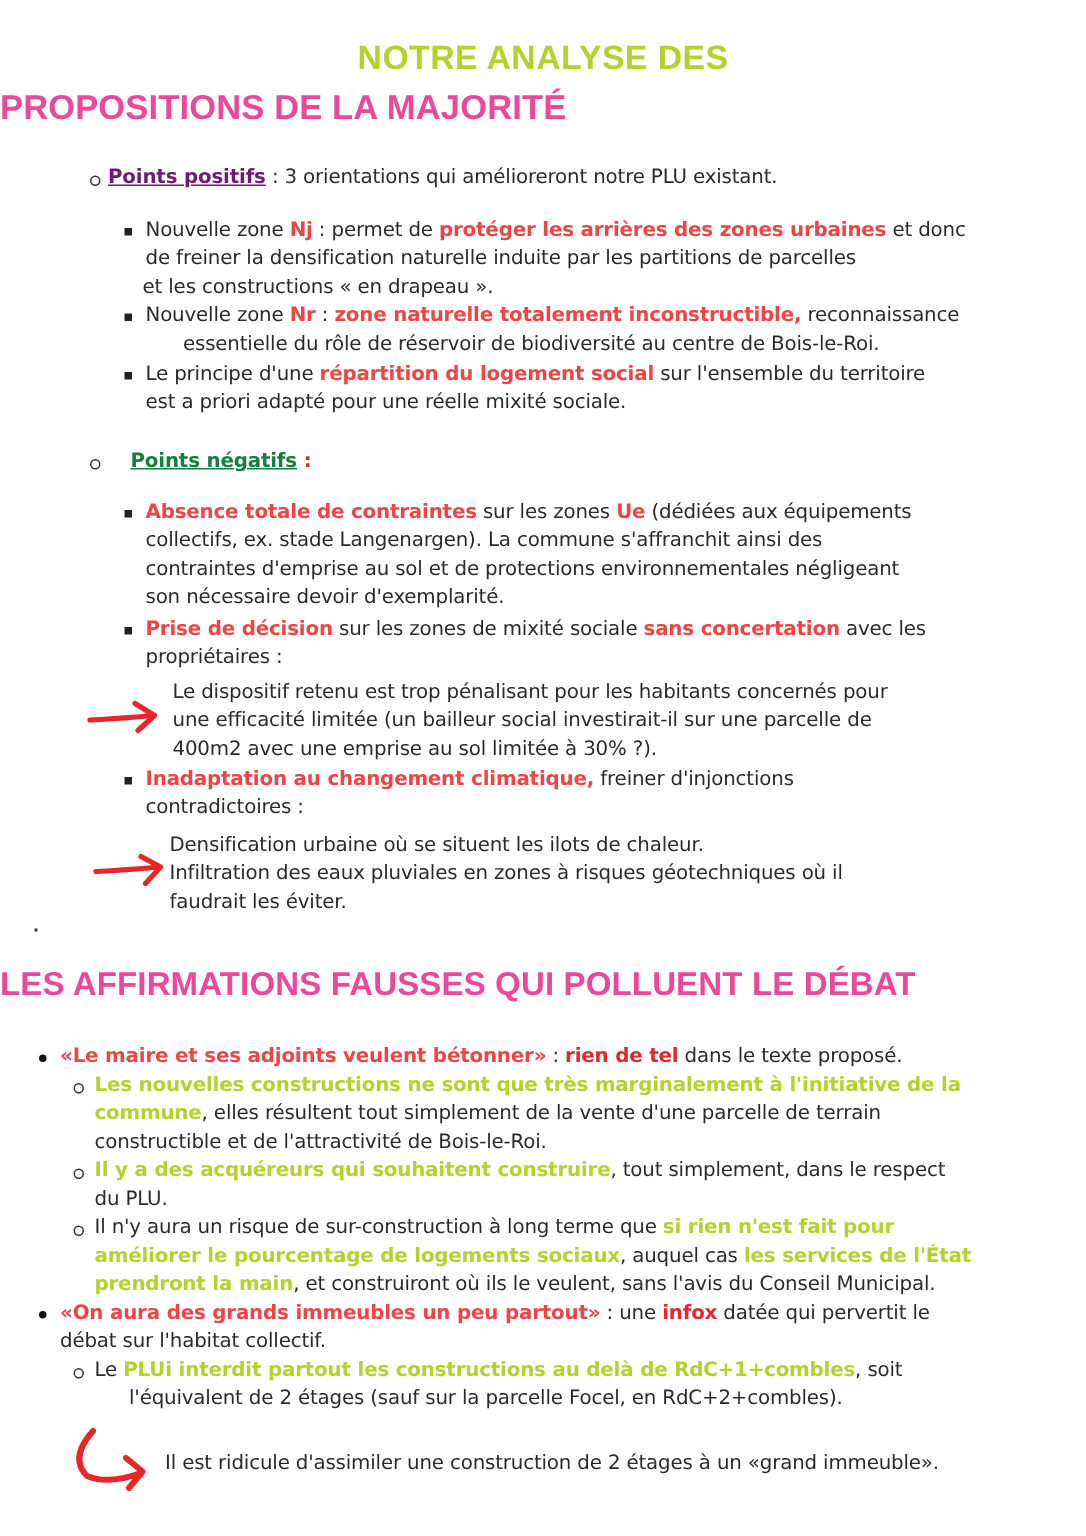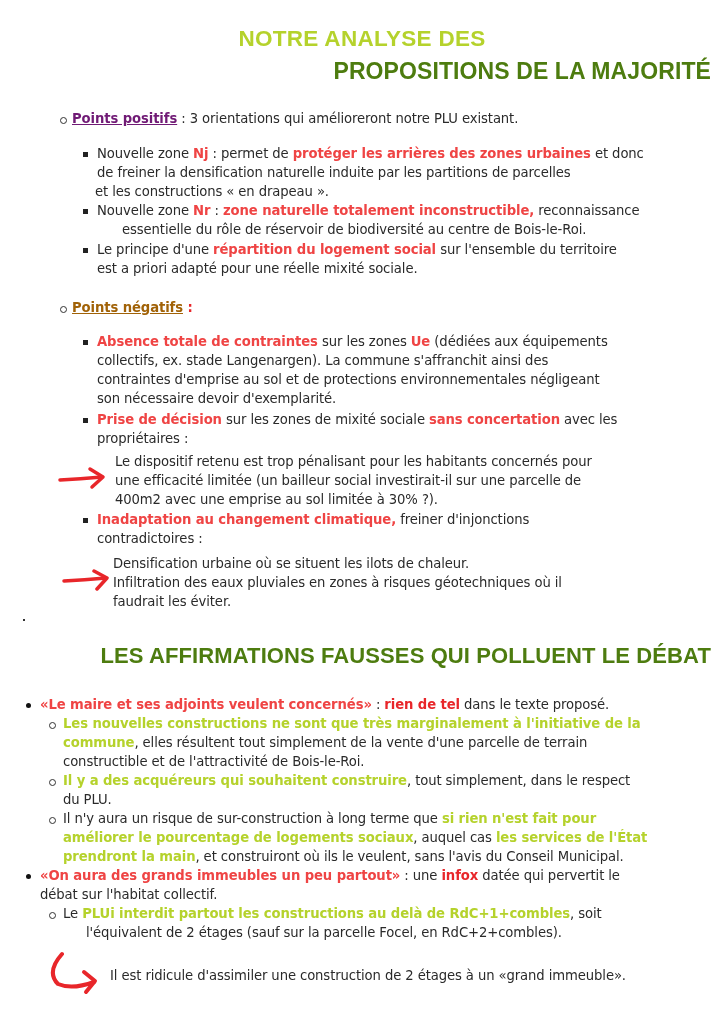--- a/index.html
+++ b/index.html
@@ -1,29 +1,29 @@
 <!DOCTYPE html>
 <html><head>
 <meta charset="utf-8">
 <style>
   html, body { margin:0; padding:0; background:#ffffff; }
   body { width:724px; height:1024px; position:relative; overflow:hidden;
          font-family:"DejaVu Sans", sans-serif; color:#2a2a2a; }
   .title1 { position:absolute; left:0; width:724px; text-align:center;
             font-family:"Liberation Sans", sans-serif; font-weight:bold;
             color:#b5d22c; font-size:22.5px; letter-spacing:0.3px; }
-  .title2 { position:absolute; left:0; width:711px; text-align:right;
+  .title2 { position:absolute; left:0; width:711px; text-align:left;
             font-family:"Liberation Sans", sans-serif; font-weight:bold;
-            color:#4d7c0f; font-size:23px; letter-spacing:0.1px; }
+            color:#ec4899; font-size:23px; letter-spacing:0.1px; }
   .line { position:absolute; font-size:13.2px; line-height:19px; white-space:nowrap; letter-spacing:-0.1px; }
   .b { font-weight:bold; color:#ef4444; }
   .g { font-weight:bold; color:#b5d22c; }
   .r { font-weight:bold; color:#e8262a; }
   .gu { font-weight:bold; color:#701a75; text-decoration:underline; }
-  .ru { font-weight:bold; color:#a16207; text-decoration:underline; }
+  .ru { font-weight:bold; color:#15803d; text-decoration:underline;margin-left:15px; }
   .circ { position:absolute; width:5px; height:5px; border:1.2px solid #333; border-radius:50%; }
   .sq { position:absolute; width:5px; height:5px; background:#222; }
   .dot { position:absolute; width:5px; height:5px; background:#111; border-radius:50%; }
   .arrow { position:absolute; }
   .stray { position:absolute; left:23px; top:619px; width:2px; height:2px; background:#333; }
 </style>
 </head>
 <body>
 
 <div class="title1" style="top:26px;">NOTRE ANALYSE DES</div>
@@ -91,21 +91,21 @@
   <path d="M2 12 Q22 11 44 9" stroke="#e8262a" stroke-width="3.5" fill="none" stroke-linecap="round"></path>
   <path d="M32 2 L45 9 L35 20" stroke="#e8262a" stroke-width="3.5" fill="none" stroke-linecap="round" stroke-linejoin="round"></path>
 </svg>
 
 <div class="stray"></div>
 
 <div class="title2" style="top:643px; font-size:22px;">LES AFFIRMATIONS FAUSSES QUI POLLUENT LE DÉBAT</div>
 
 <div class="dot" style="left:26px; top:703px;"></div>
 <div class="line" style="left:40px; top:695px;">
-  <span class="b">«Le maire et ses adjoints veulent concernés»</span><span> : </span><span class="r">rien de tel</span><span> dans le texte proposé.</span>
+  <span class="b">«Le maire et ses adjoints veulent bétonner»</span><span> : </span><span class="r">rien de tel</span><span> dans le texte proposé.</span>
 </div>
 
 <div class="circ" style="left:49px; top:722px;"></div>
 <div class="line" style="left:63px; top:714px;"><span class="g">Les nouvelles constructions ne sont que très marginalement à l'initiative de la</span></div>
 <div class="line" style="left:63px; top:733px;"><span class="g">commune</span><span>, elles résultent tout simplement de la vente d'une parcelle de terrain</span></div>
 <div class="line" style="left:63px; top:752px;">constructible et de l'attractivité de Bois-le-Roi.</div>
 
 <div class="circ" style="left:49px; top:779px;"></div>
 <div class="line" style="left:63px; top:771px;"><span class="g">Il y a des acquéreurs qui souhaitent construire</span><span>, tout simplement, dans le respect</span></div>
 <div class="line" style="left:63px; top:790px;">du PLU.</div>

